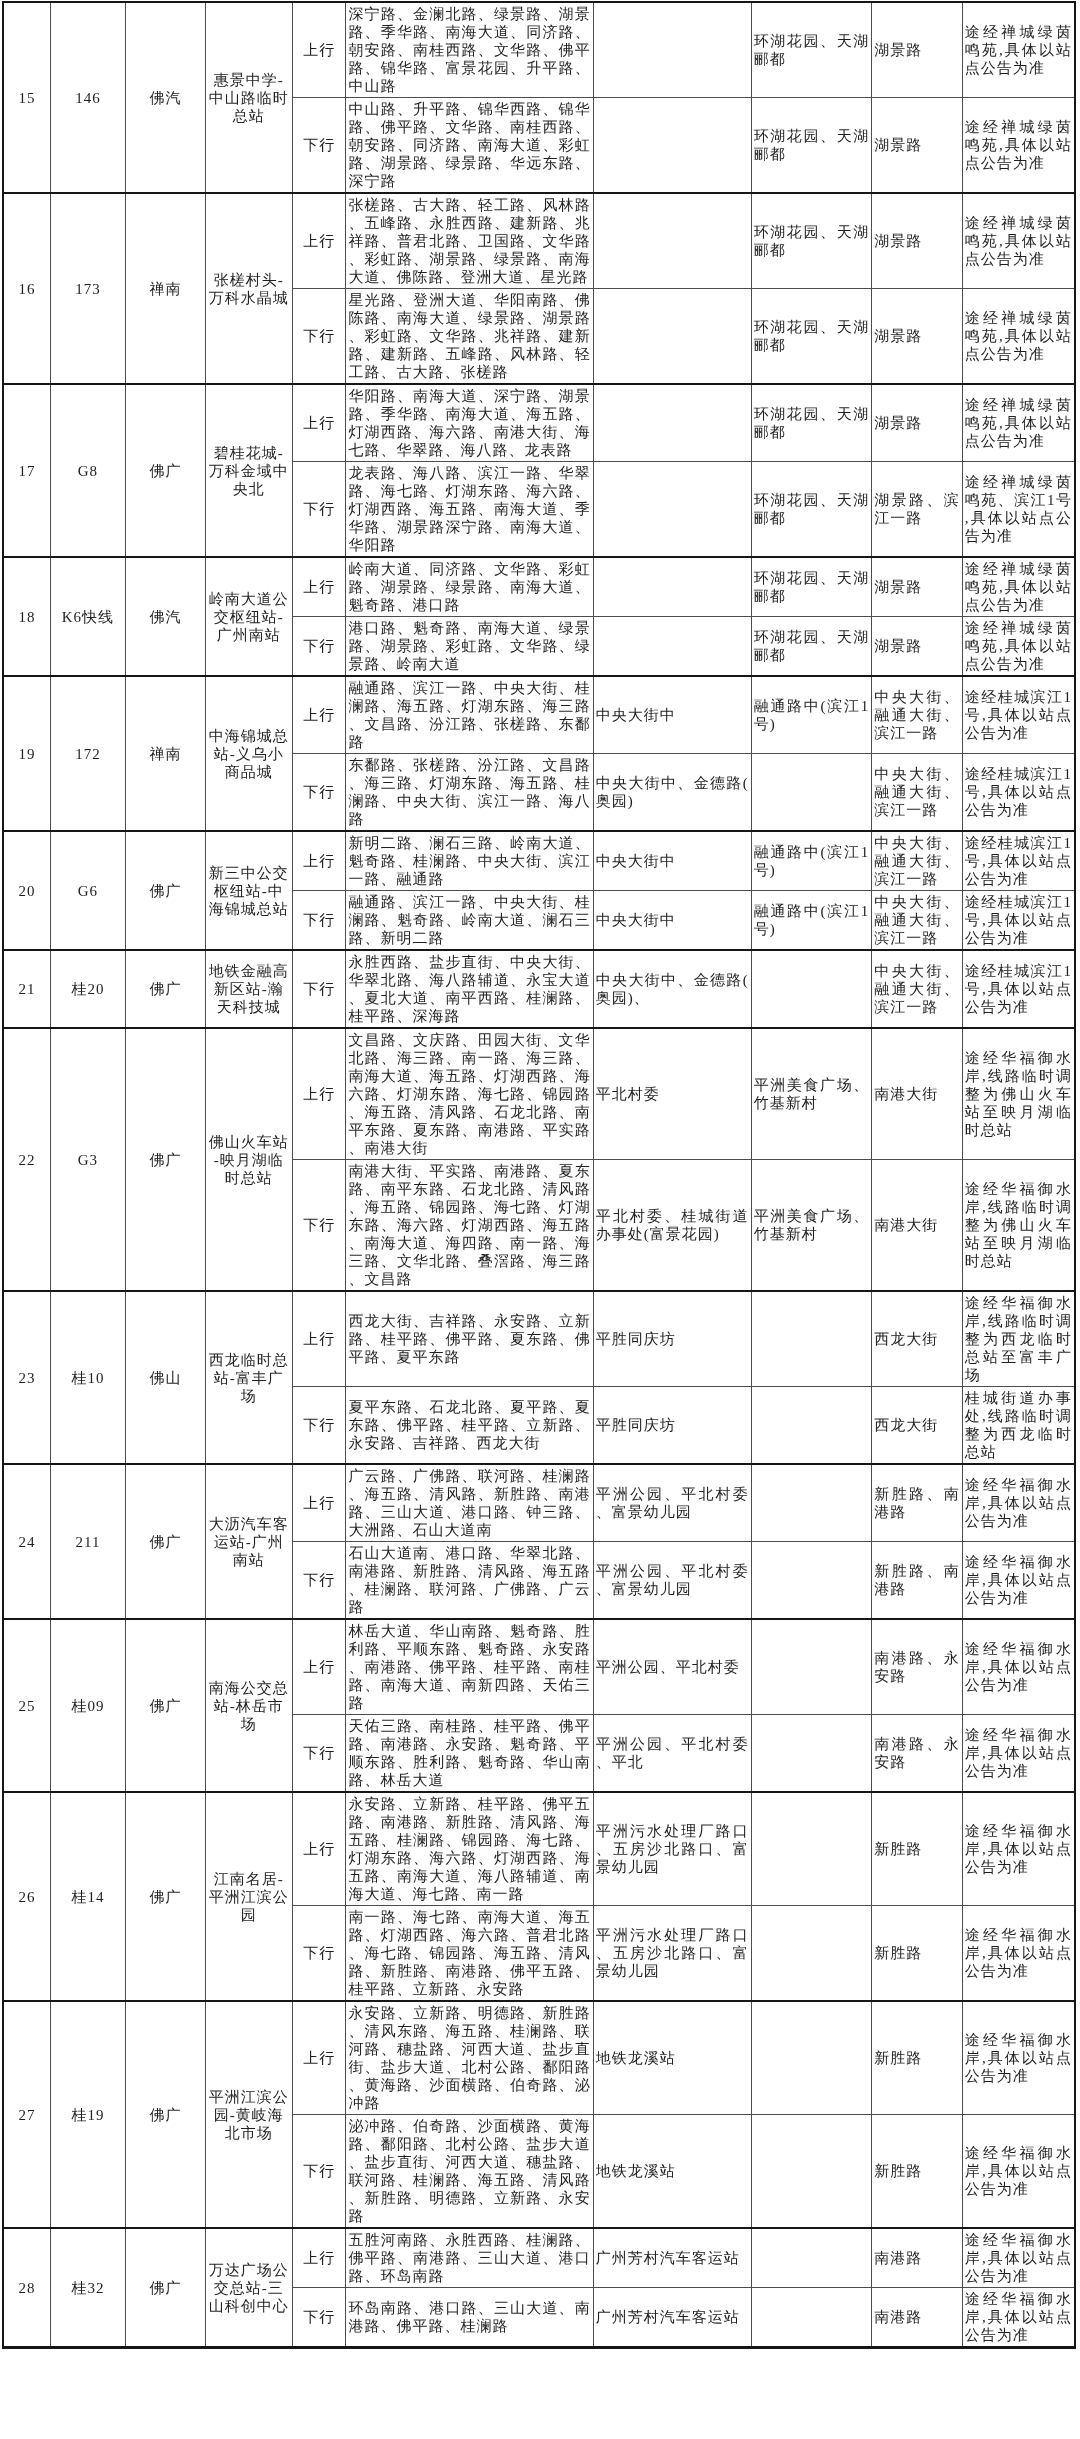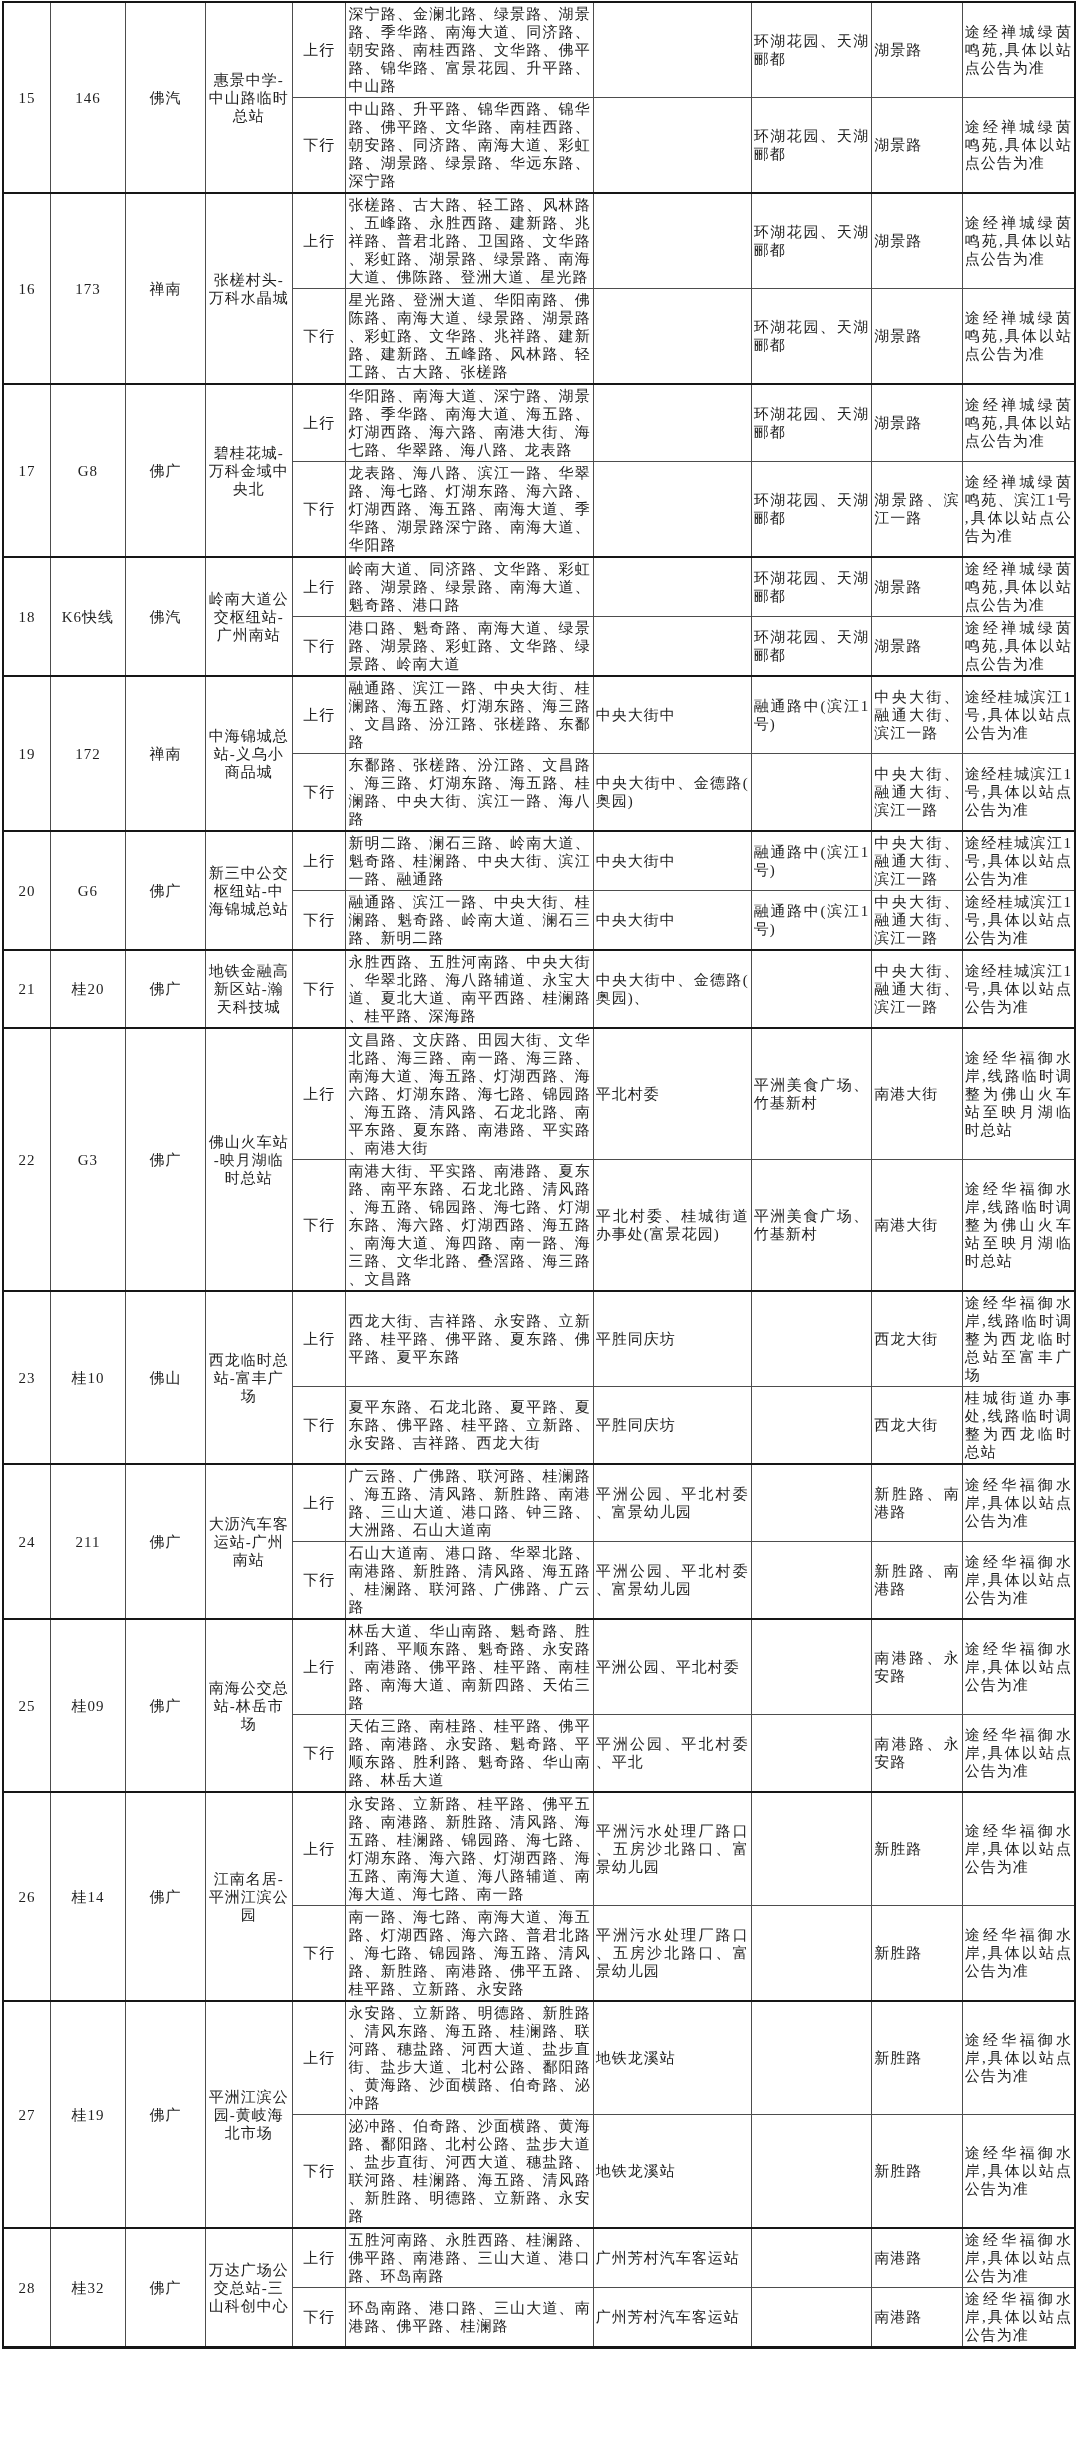--- a/index.html
+++ b/index.html
@@ -170,21 +170,21 @@
         <td>融通路中(滨江1号)</td>
         <td>中央大街、融通大街、滨江一路</td>
         <td class="cell-note">途经桂城滨江1号,具体以站点公告为准</td>
       </tr>
       <tr class="group-start">
         <td class="c-center">21</td>
         <td class="c-center">桂20</td>
         <td class="c-center">佛广</td>
         <td class="c-center">地铁金融高新区站-瀚天科技城</td>
         <td class="c-center">下行</td>
-        <td class="c-roads">永胜西路、五胜河南路、中央大街、华翠北路、海八路辅道、永宝大道、夏北大道、南平西路、桂澜路、桂平路、深海路</td>
+        <td class="c-roads">永胜西路、盐步直街、中央大街、华翠北路、海八路辅道、永宝大道、夏北大道、南平西路、桂澜路、桂平路、深海路</td>
         <td>中央大街中、金德路(奥园)、</td>
         <td></td>
         <td>中央大街、融通大街、滨江一路</td>
         <td class="cell-note">途经桂城滨江1号,具体以站点公告为准</td>
       </tr>
       <tr class="group-start">
         <td rowspan="2" class="c-center">22</td>
         <td rowspan="2" class="c-center">G3</td>
         <td rowspan="2" class="c-center">佛广</td>
         <td rowspan="2" class="c-center">佛山火车站-映月湖临时总站</td>

